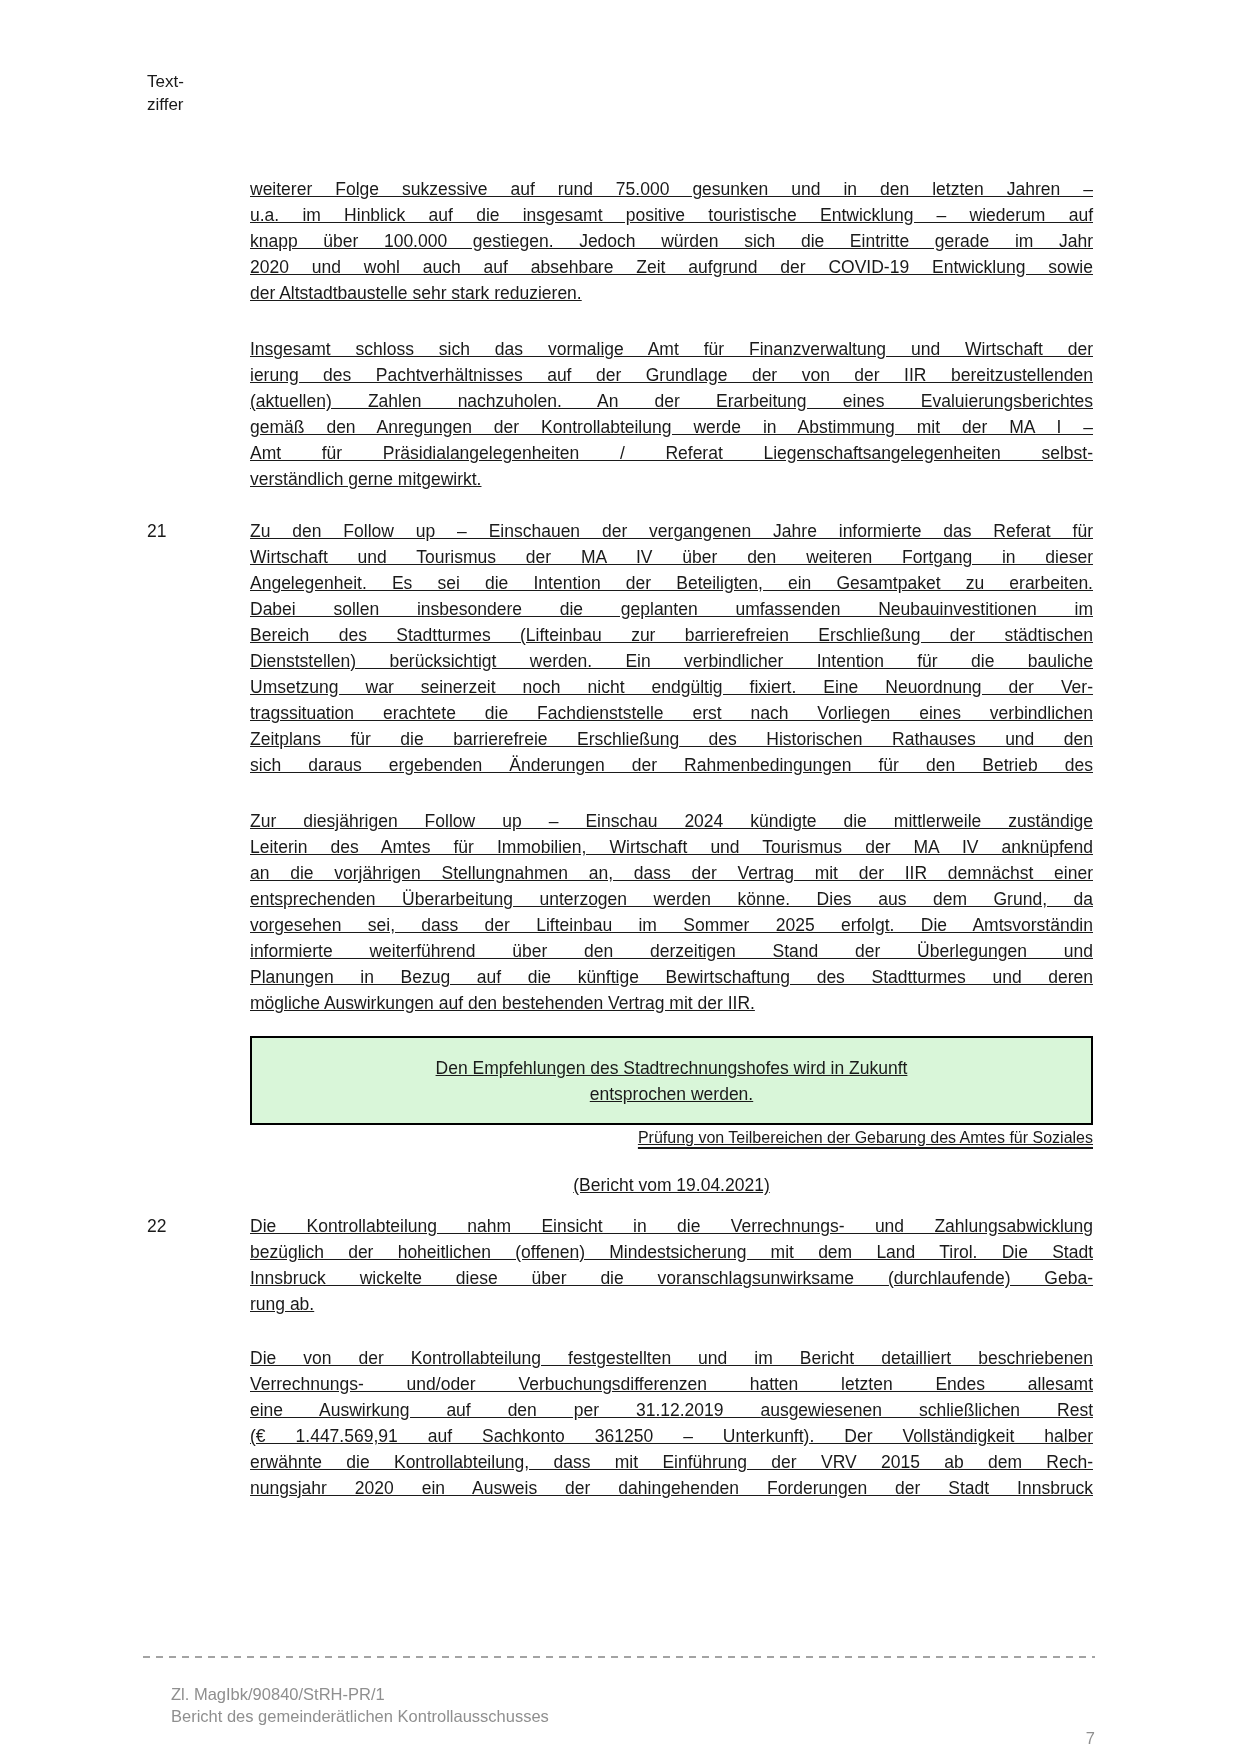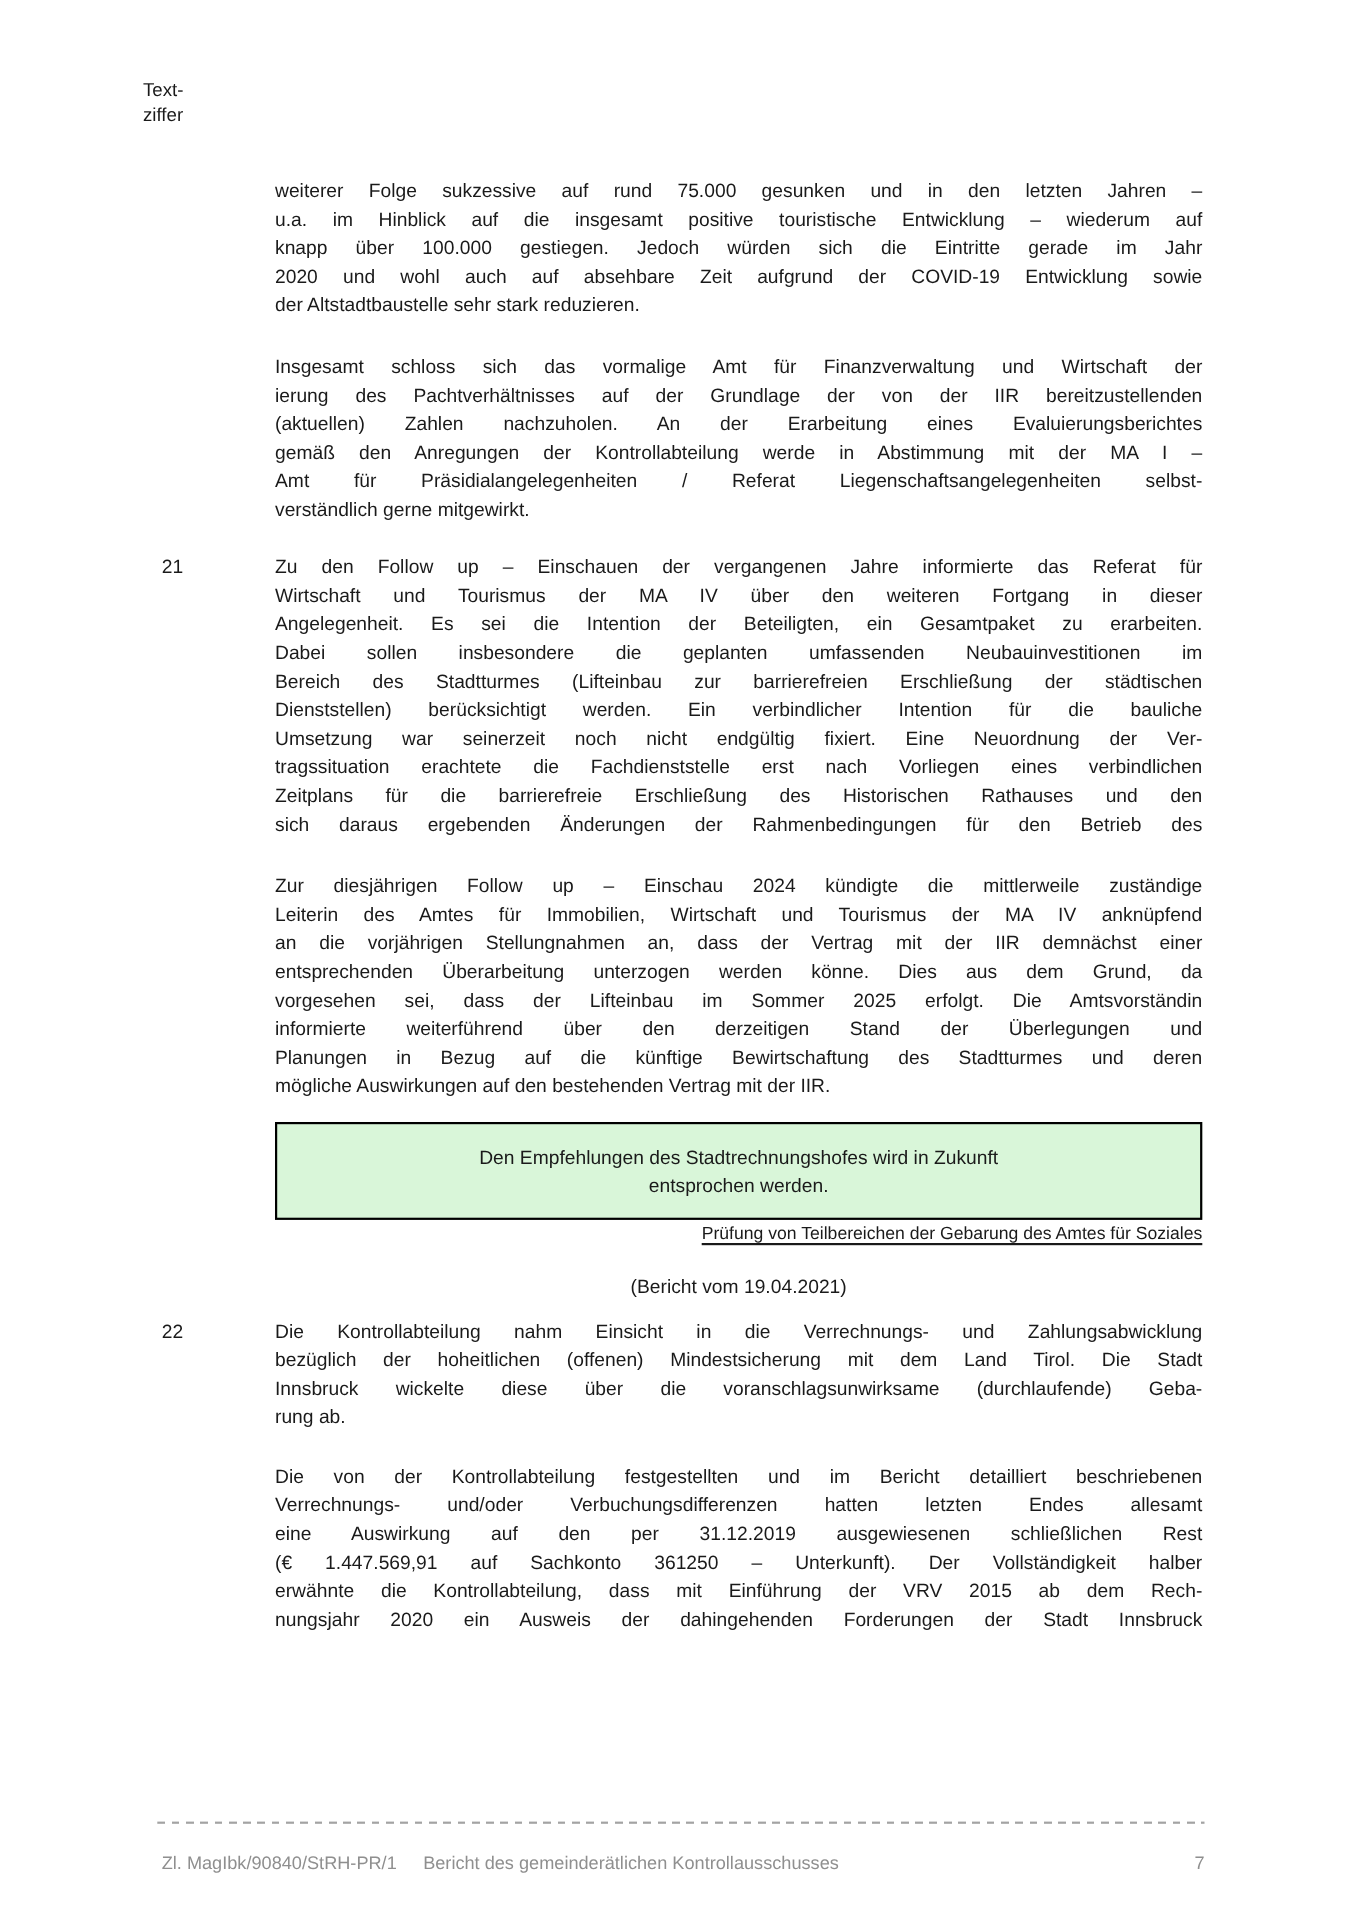--- a/index.html
+++ b/index.html
@@ -5,27 +5,27 @@
   html,body { margin:0; padding:0; background:#ffffff; }
   .page {
     position:relative;
     width:1241px; height:1754px;
     background:#ffffff;
     color:#1a1a1a;
     font-family:"Liberation Sans", sans-serif;
     overflow:hidden;
   }
   .margin-header {
-    position:absolute; left:130px; top:70px;
+    position:absolute; left:147px; top:70px;
     font-size:17px; line-height:23px;
   }
   .body-col {
-    position:absolute; left:250px; top:0;
+    position:absolute; left:250px; top:16px;
     width:843px;
-    font-size:17.5px; line-height:26px;
+    font-size:17.5px; line-height:26px;text-decoration:underline;
   }
   .para { position:relative; }
   .pnum { position:absolute; left:-103px; top:0; }
   .jline { text-align:justify; text-align-last:justify; }
   .lline { text-align:left; }
   .cline { text-align:center; }
   .mt-b0 { margin-top:160px; }
   .mt-b1 { margin-top:30px; }
   .mt-b2 { margin-top:26px; }
   .mt-b3 { margin-top:30px; }
@@ -53,20 +53,21 @@
     position:absolute; left:143px; top:1656px;
     width:952px; height:2px;
     background:repeating-linear-gradient(to right, #a3a3a3 0 7px, transparent 7px 13px);
   }
   .footer-row {
     position:absolute; left:147px; top:1683px;
     width:948px;
     display:flex; align-items:baseline;
     font-size:16.5px; line-height:22px;
     color:#8f8f8f;
+    flex-direction:column;
   }
   .footer-title { margin-left:24px; }
   .footer-page { margin-left:auto; }
 </style>
 </head>
 <body>
 
 <div class="page">
 
   <div class="margin-header">

